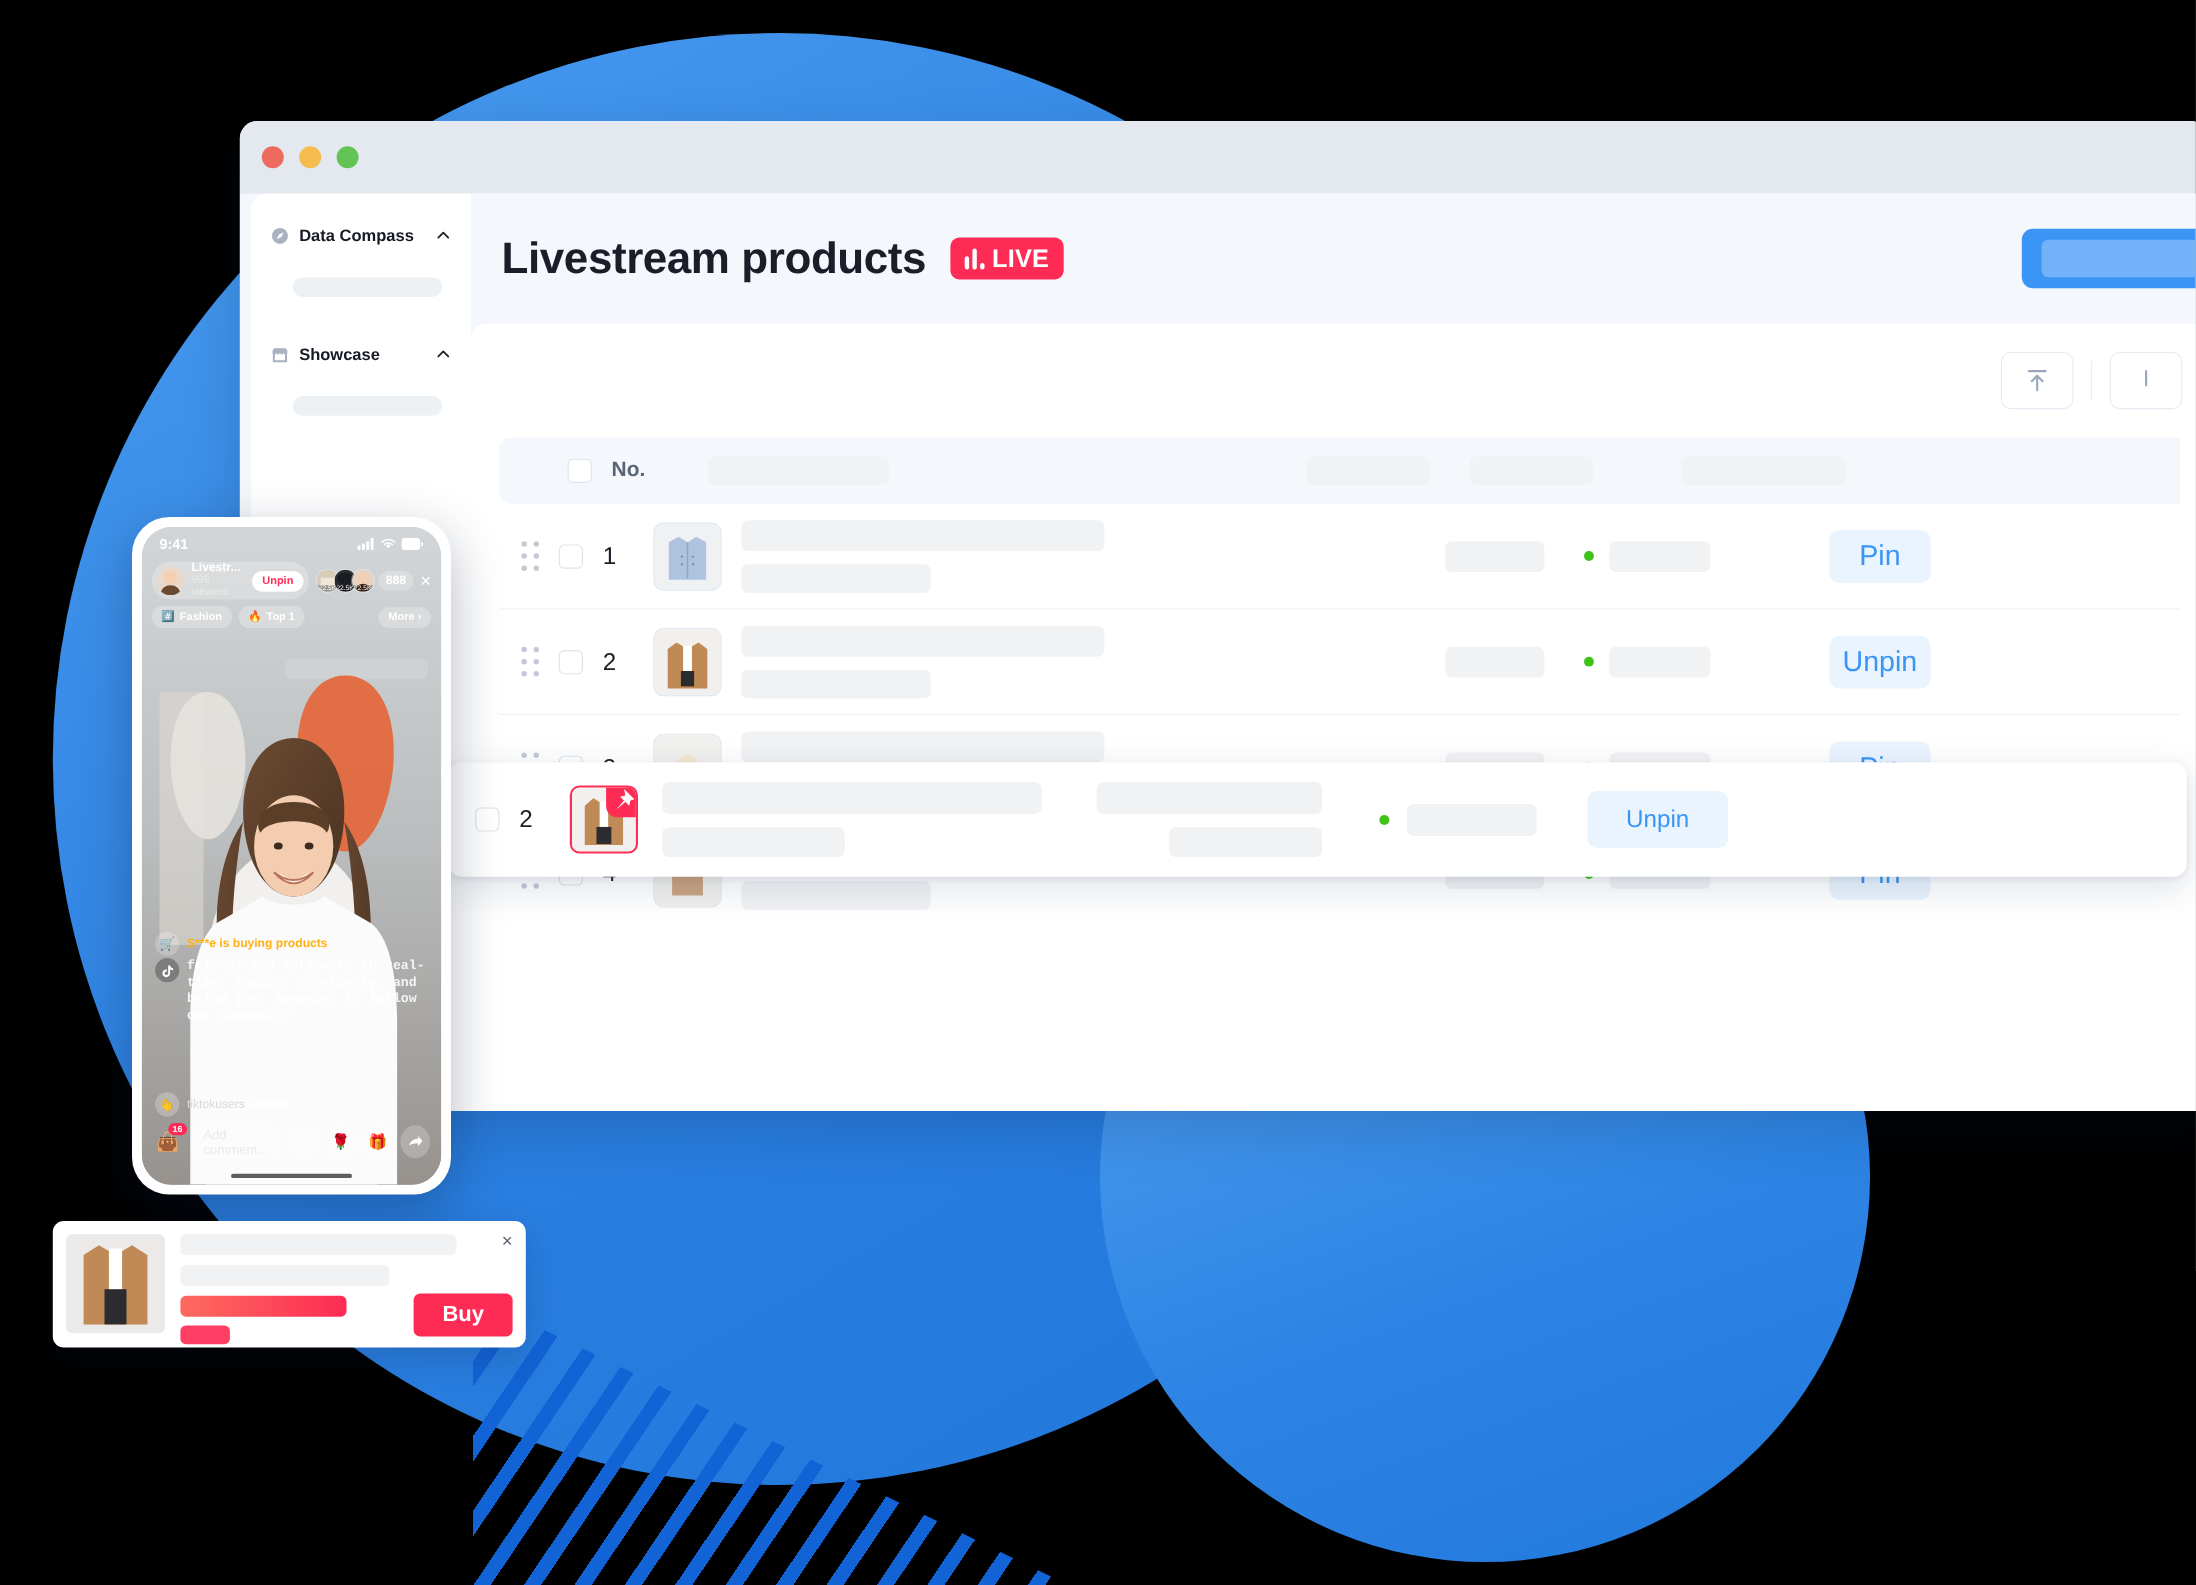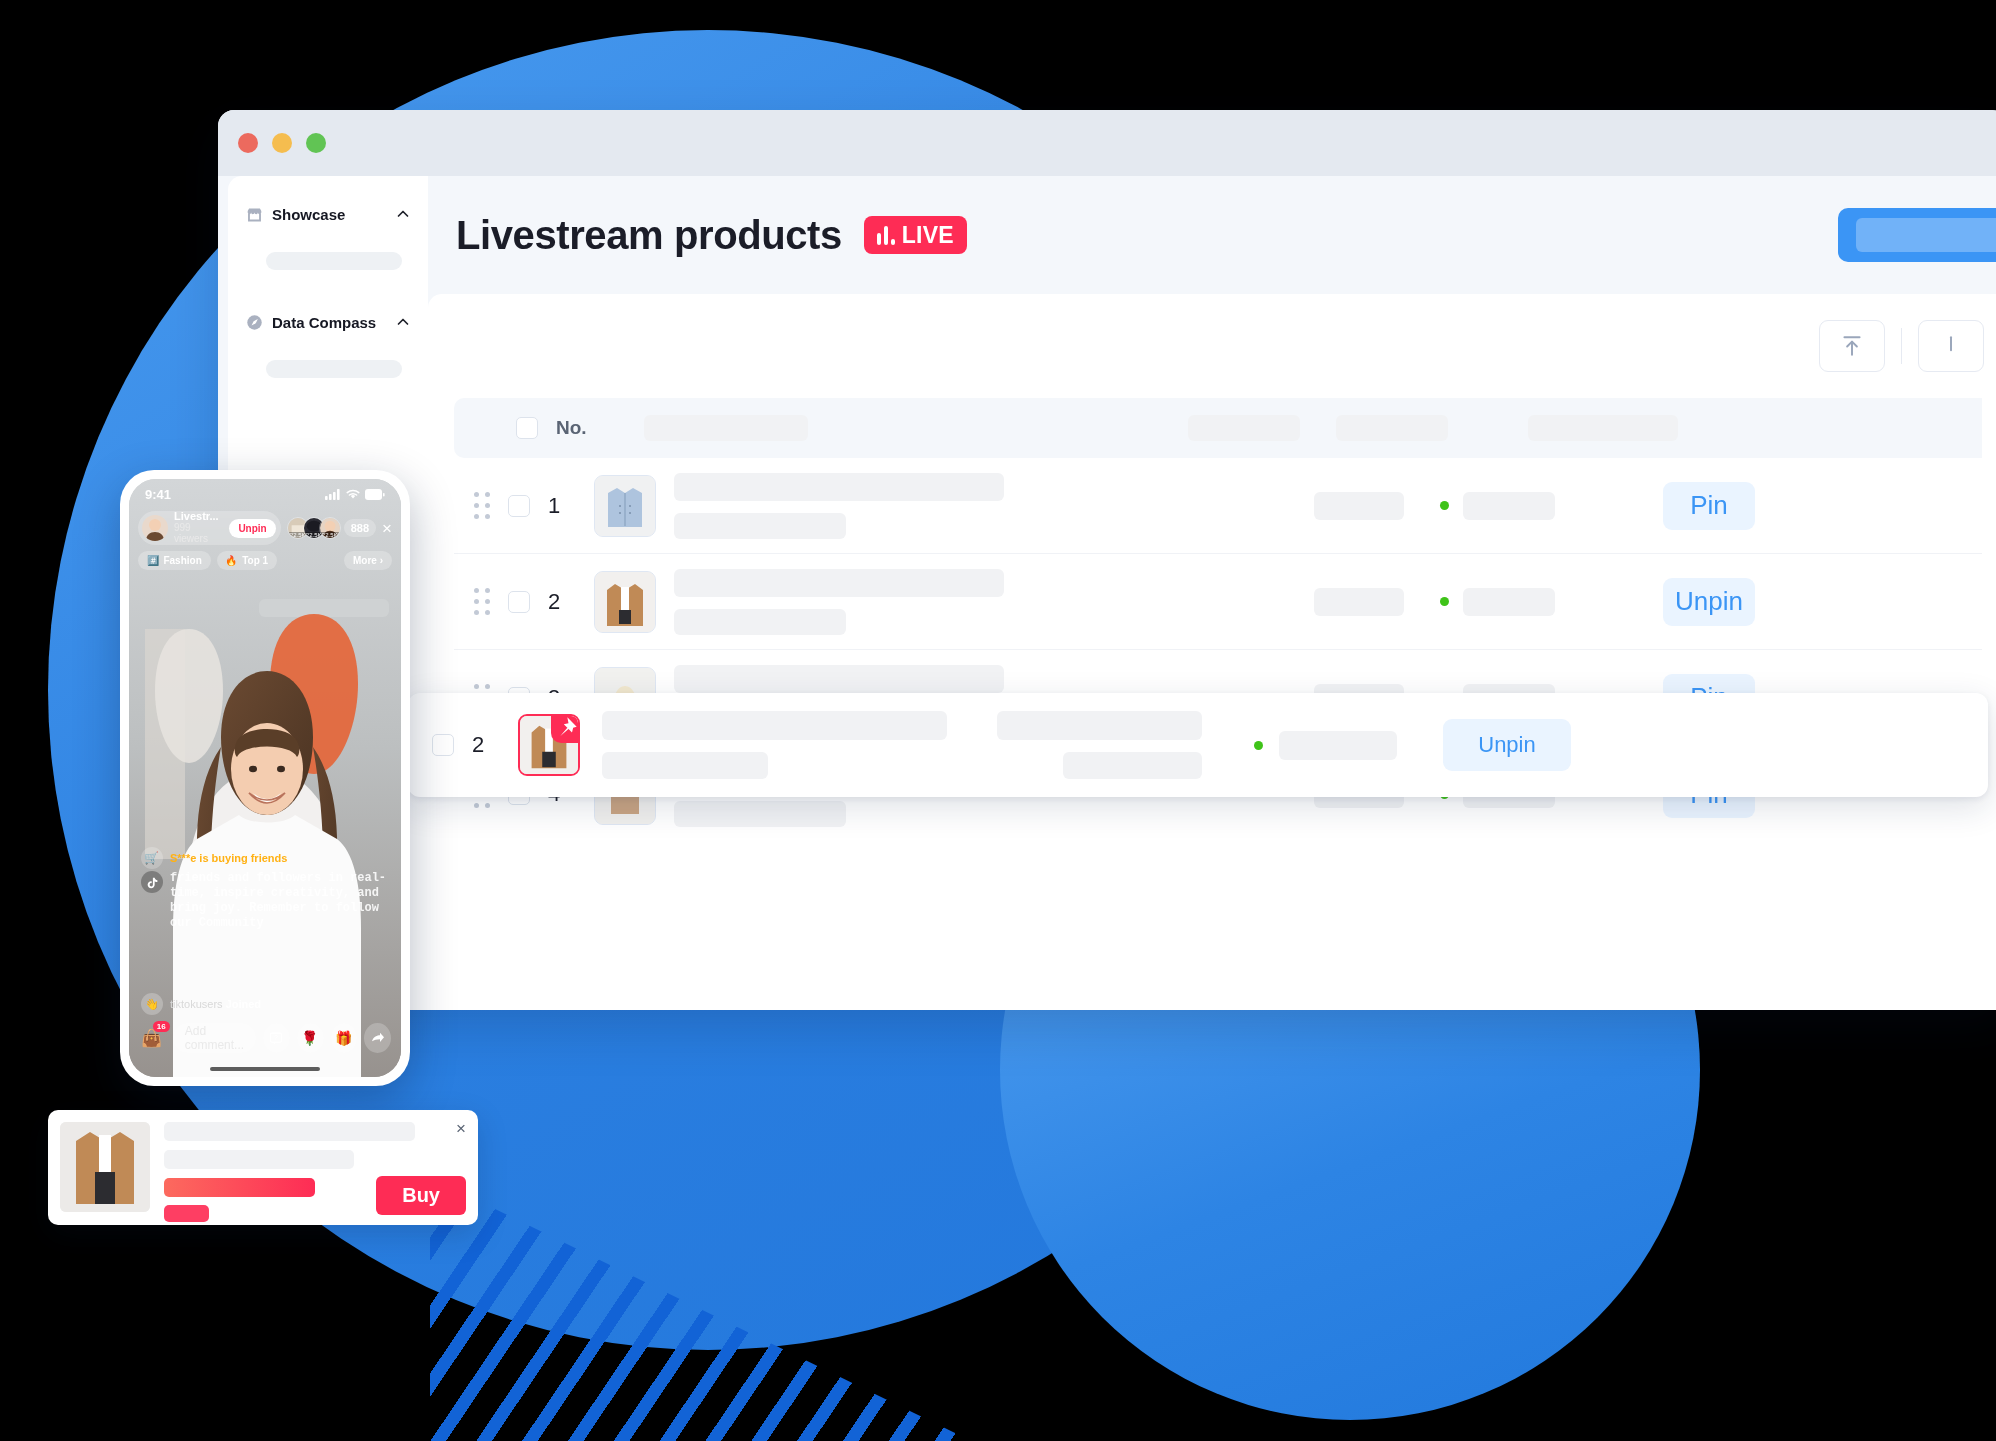--- a/index.html
+++ b/index.html
@@ -251,45 +251,45 @@
     </div>
 
     <div class="win-body">
 
       <nav class="sidebar">
 
         <div class="nav-group">
           <div class="nav-head">
             <span class="ic">
               <svg viewBox="0 0 20 20">
-                  <path d="M2 6l1.6-3h12.8L18 6v1.6a2 2 0 01-4 0 2 2 0 01-4 0 2 2 0 01-4 0 2 2 0 01-4 0z" fill="#aab1c0"></path>
-                  <path d="M3.5 9v8h13V9" stroke="#aab1c0" stroke-width="2.2" fill="none"></path>
+                  <circle cx="10" cy="10" r="8.5" fill="#aab1c0"></circle>
+                  <path d="M6.5 13.5l5-2.5 2.5-5-5 2.5z" fill="#fff"></path>
                 </svg>
             </span>
-            <span class="label">Showcase</span>
+            <span class="label">Data Compass</span>
             <span class="chev">
               <svg viewBox="0 0 14 14">
                   <path d="M2.5 9L7 4.5 11.5 9" stroke="currentColor" stroke-width="1.7" fill="none" stroke-linecap="round" stroke-linejoin="round"></path>
                 </svg>
             </span>
           </div>
           <div class="sub-block">
             <div class="sub-bar"></div>
           </div>
         </div>
 
         <div class="nav-group">
           <div class="nav-head">
             <span class="ic">
               <svg viewBox="0 0 20 20">
-                  <circle cx="10" cy="10" r="8.5" fill="#aab1c0"></circle>
-                  <path d="M6.5 13.5l5-2.5 2.5-5-5 2.5z" fill="#fff"></path>
+                  <path d="M2 6l1.6-3h12.8L18 6v1.6a2 2 0 01-4 0 2 2 0 01-4 0 2 2 0 01-4 0 2 2 0 01-4 0z" fill="#aab1c0"></path>
+                  <path d="M3.5 9v8h13V9" stroke="#aab1c0" stroke-width="2.2" fill="none"></path>
                 </svg>
             </span>
-            <span class="label">Data Compass</span>
+            <span class="label">Showcase</span>
             <span class="chev">
               <svg viewBox="0 0 14 14">
                   <path d="M2.5 9L7 4.5 11.5 9" stroke="currentColor" stroke-width="1.7" fill="none" stroke-linecap="round" stroke-linejoin="round"></path>
                 </svg>
             </span>
           </div>
           <div class="sub-block">
             <div class="sub-bar"></div>
           </div>
         </div>
@@ -599,21 +599,21 @@
         </span>
         <span class="tag">
           <span>🔥</span>
           <span>Top 1</span>
         </span>
         <span class="more-pill">More ›</span>
       </div>
 
       <div class="buying-row">
         <span class="buying-ic">🛒</span>
-        <span class="buying-txt">S***e is buying friends</span>
+        <span class="buying-txt">S***e is buying products</span>
       </div>
 
       <div class="guide-row">
         <span class="guide-ic">
           <svg width="13" height="13" viewBox="0 0 24 24">
               <path d="M16 3c.6 3 2.6 4.6 5 4.8v3.4c-1.9 0-3.6-.6-5-1.6v6.6c0 3.6-2.9 6.5-6.5 6.5S3 19.8 3 16.2s2.9-6.5 6.5-6.5c.4 0 .7 0 1 .1v3.5a3 3 0 102.2 2.9V3z" fill="#fff"></path>
             </svg>
         </span>
         <span class="guide-txt">friends and followers in real-time, inspire creativity, and bring joy. Remember to follow our Community</span>
       </div>

